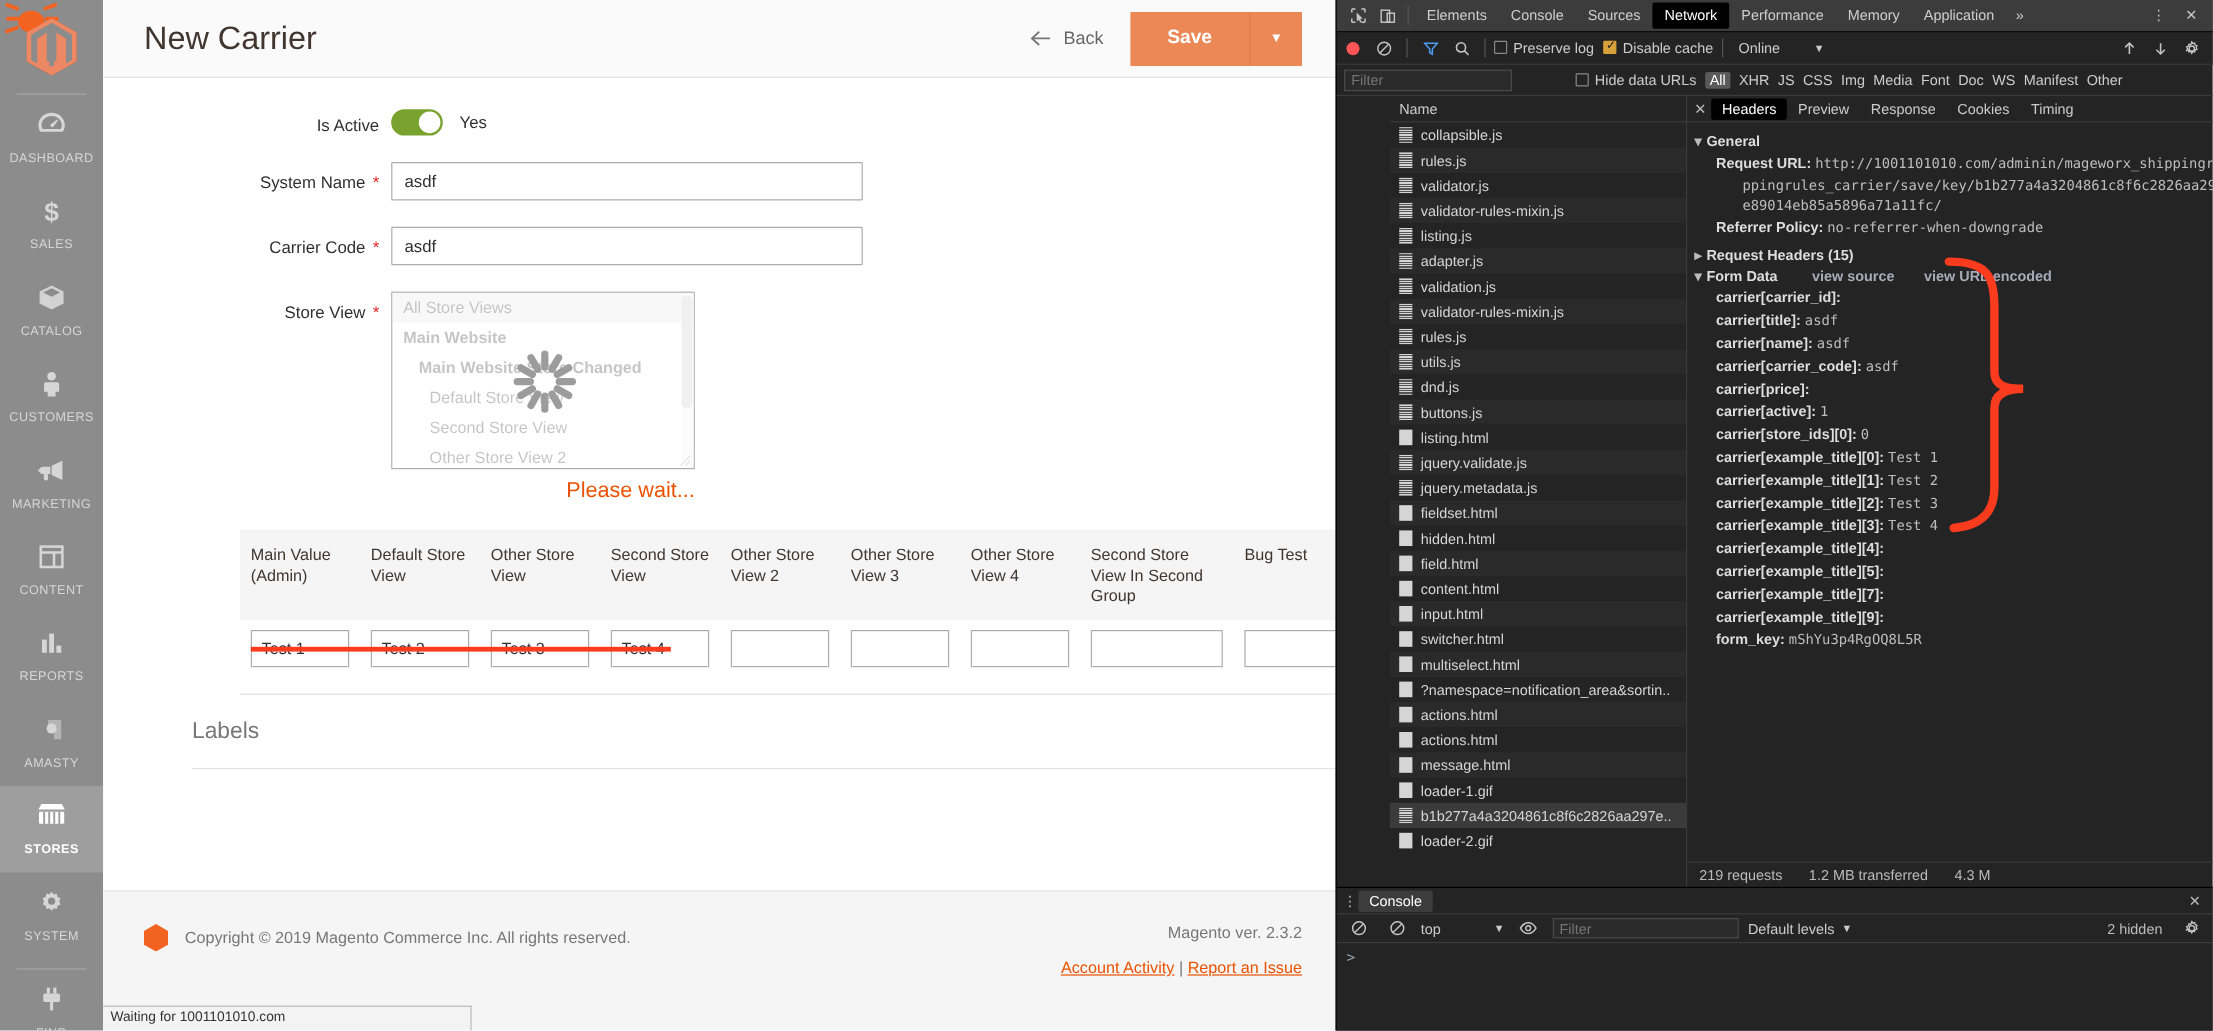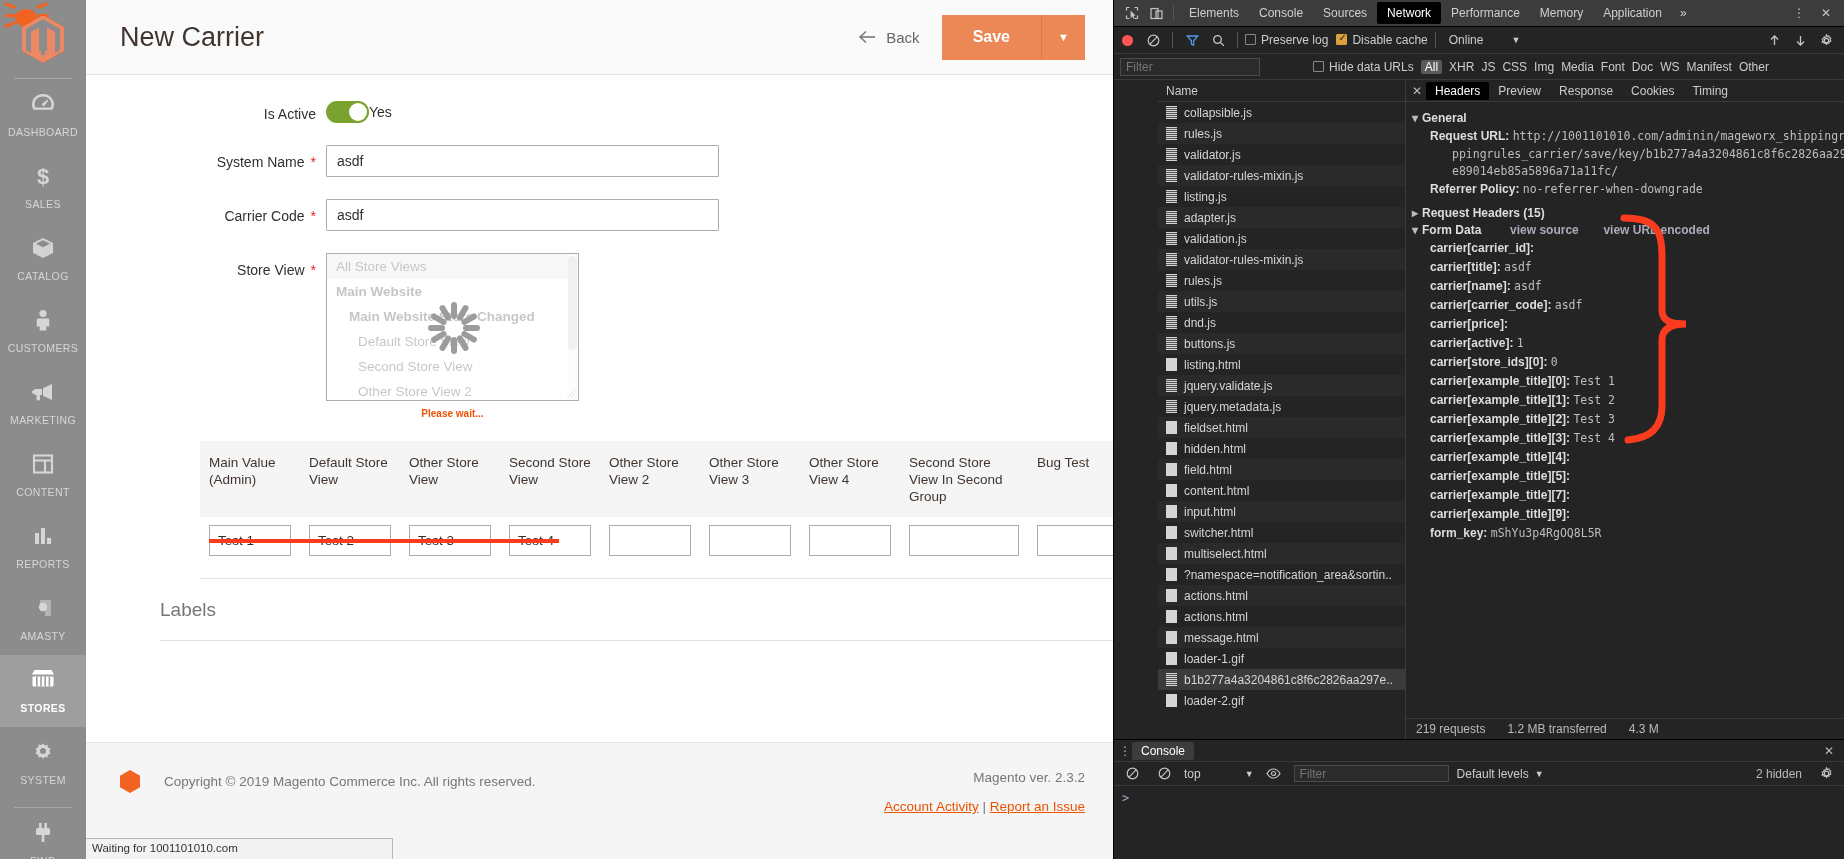--- a/index.html
+++ b/index.html
@@ -28,21 +28,21 @@
   .nav-item.active { background: #9e9e9e; }
   .nav-item .ico { display: block; height: 26px; margin-bottom: 4px; color: #d6d6d6; }
   .nav-item .ico svg { display:block; margin: 0 auto; }
   .nav-item .lbl { font-size: 10.5px; letter-spacing: .4px; color: #d6d6d6; line-height: 12px; }
   .nav-item.active .lbl { color: #fff; font-weight: bold; }
   .nav-item.active .ico { color: #fff; }
 
   
   .content { flex: 1; min-width: 0; background: #fff; position: relative; }
   .page-head {
-    height: 75px; background: #fafafa; border-bottom: 1px solid #e3e3e3;
+    height: 65px; background: #fafafa; border-bottom: 1px solid #e3e3e3;
     display: flex; align-items: center; padding: 0 28px 0 34px;
   }
   .page-title { font-size: 27px; color: #41362f; font-weight: normal; flex: 1; }
   .back-btn { display: flex; align-items: center; gap: 10px; color: #666; font-size: 15px; cursor: pointer; margin-right: 22px; }
   .back-btn svg { display: block; }
   .save-group { display: flex; }
   .save-btn {
     background: #eb8855; color: #fff; border: none; font-size: 16px; font-weight: bold;
     padding: 0 31px; height: 45px; cursor: pointer; font-family: inherit;
   }
@@ -50,21 +50,21 @@
     background: #eb8855; color: #fff; border: none; border-left: 1px solid #e07a45;
     width: 44px; height: 45px; cursor: pointer; font-size: 11px;
   }
 
   .form-area { padding: 22px 0 0 0; height: 604px; overflow: hidden; position: relative; }
   .frow { display: flex; align-items: flex-start; margin-bottom: 22px; }
   .flabel { width: 240px; text-align: right; padding-right: 10px; font-size: 14px; color: #303030; padding-top: 9px; }
   .req { color: #e22626; margin-left: 6px; }
   .fctl { flex: 1; }
 
-  .toggle-wrap { display: flex; align-items: center; padding-top: 4px; text-align: center;}
+  .toggle-wrap { display: flex; align-items: center; gap: 14px; padding-top: 4px; text-align: center;}
   .toggle { width: 43px; height: 22px; border-radius: 11px; background: #79a22e; position: relative; cursor: pointer; }
   .toggle:after { content: ""; position: absolute; right: 2px; top: 2px; width: 18px; height: 18px; border-radius: 50%; background: #fff; }
   .toggle-lbl { font-size: 14px; color: #303030; }
 
   .txt-input {
     width: 393px; height: 32px; border: 1px solid #adadad; border-radius: 1px;
     padding: 0 10px; font-size: 14px; color: #303030; font-family: inherit; background: #fff;
   }
 
   .ms-wrap { position: relative; width: 253px; }
@@ -80,21 +80,21 @@
   .ms-scroll { position: absolute; right: 1px; top: 1px; width: 9px; height: 146px; background: #f3f3f3; }
   .ms-thumb { position: absolute; right: 1px; top: 2px; width: 9px; height: 94px; background: #c9c9c9; border-radius: 5px; }
   .ms-resize { position: absolute; right: 2px; bottom: 1px; width: 11px; height: 11px; color: #9a9a9a; }
   .ms-loader {
     position: absolute; left: 0; top: 0; width: 253px; height: 148px;
     background: rgba(255,255,255,0.72); display: flex; align-items: center; justify-content: center;
   }
   .spinner { width: 56px; height: 56px; position: relative; }
   .spinner i { position: absolute; left: 50%; top: 50%; width: 6px; height: 17px; background: #9c9c9c;
                border-radius: 3px; transform-origin: 50% 0; margin-left: -3px; }
-  .wait-msg { font-size: 10px; font-weight: bold; color: #eb5202; text-align: center; width: 253px; margin-top: 7px; }
+  .wait-msg { font-size: 18px; font-weight: normal; color: #eb5202; text-align: right; width: 253px; margin-top: 7px; }
 
   
   .dyn-table { margin: 10px 0 0 114px; width: 958px; position: relative; }
   .dyn-head { display: flex; background: #f5f5f5; }
   .dyn-head div { font-size: 13.5px; color: #41362f; padding: 13px 9px 12px; line-height: 17px; }
   .dyn-body { display: flex; padding: 8px 0 22px; }
   .dyn-body div { padding: 0 9px; }
   .dyn-body input {
     width: 100%; height: 31px; border: 1px solid #adadad; padding: 0 8px;
     font-size: 13.5px; color: #303030; font-family: inherit; background: #fff;
@@ -108,21 +108,21 @@
   .collapsible {
     margin-left: 74px; width: 958px; height: 62px; display: flex; align-items: center;
     border-bottom: 1px solid #e3e3e3; cursor: pointer;
   }
   .collapsible .ctitle { font-size: 19px; color: #777; flex: 1; }
 
   .footer {
     position: absolute; left: 0; right: 0; bottom: 0; height: 117px; background: #f5f5f5;
     border-top: 1px solid #e3e3e3; padding: 27px 28px 0 34px;
   }
-  .f-left { display: flex; align-items: center; gap: 24px; float: left; }
+  .f-left { display: flex; align-items: center; gap: 14px; float: left; }
   .f-hex { width: 20px; height: 23px; background: #f26322;
            clip-path: polygon(50% 0%, 100% 25%, 100% 75%, 50% 100%, 0% 75%, 0% 25%); }
   .f-copy { font-size: 13.5px; color: #777; }
   .f-right { float: right; text-align: right; }
   .f-ver { font-size: 13.5px; color: #777; }
   .f-links { margin-top: 14px; font-size: 13.5px; }
   .f-links a { color: #eb5202; text-decoration: underline; cursor: pointer; }
   .f-links span { color: #777; }
 
   .statusbar {

